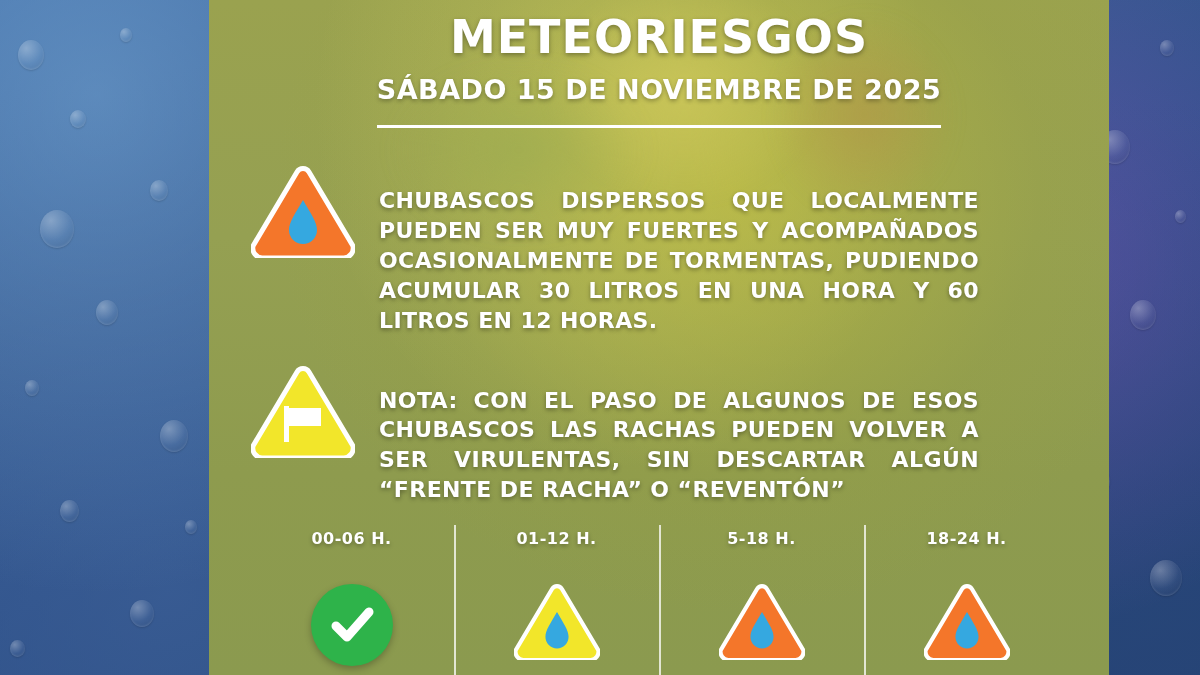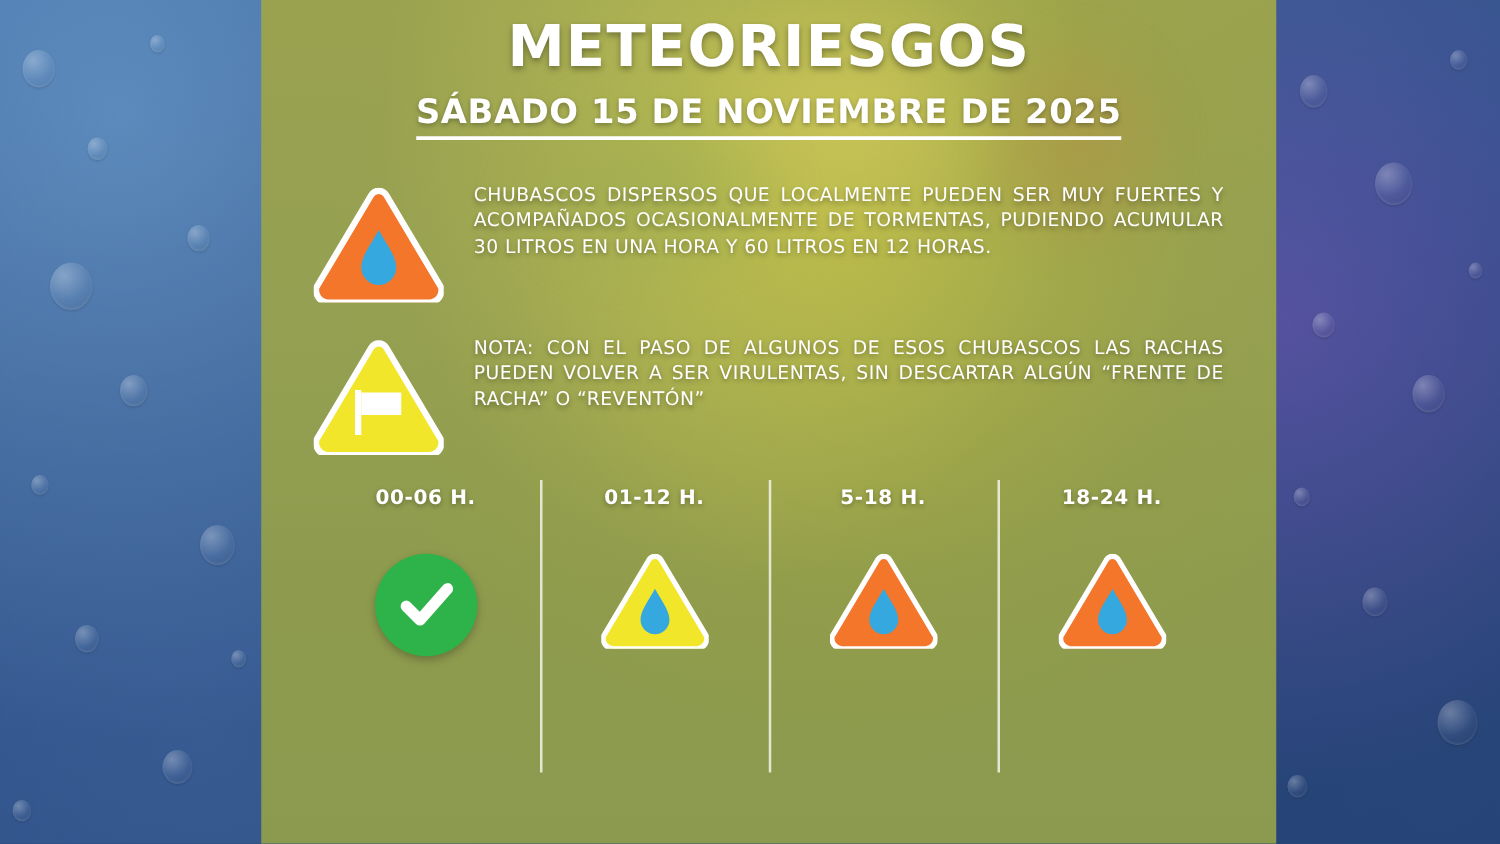--- a/index.html
+++ b/index.html
@@ -30,21 +30,21 @@
   .d {
     position: absolute;
     border-radius: 50%;
     background: radial-gradient(circle at 32% 28%, rgba(255,255,255,.55), rgba(255,255,255,.08) 55%, rgba(0,0,0,.18) 100%);
     box-shadow: 0 1px 2px rgba(0,0,0,.25), inset 0 -1px 2px rgba(255,255,255,.25);
   }
 
   
   #card {
     position: absolute;
-    left: 209px; top: 0; width: 812px; height: 675px;
+    left: 209px; top: 0; width: 900px; height: 675px;
     background:
       radial-gradient(ellipse at 58% 28%, rgba(200,195,60,0.55) 0%, rgba(160,165,60,0.18) 42%, rgba(0,0,0,0) 62%),
       radial-gradient(ellipse at 46% 16%, rgba(230,225,120,0.38) 0%, rgba(0,0,0,0) 45%),
       linear-gradient(180deg, #9aa24f 0%, #95a052 35%, #8e9b4e 70%, #8b9a4f 100%);
     overflow: hidden;
   }
   
   #card .ghost1 {
     position: absolute; left: 330px; top: -30px; width: 290px; height: 240px;
     background: radial-gradient(ellipse at 50% 50%, rgba(214,206,96,.55), rgba(214,206,96,0) 68%);
@@ -75,40 +75,41 @@
     font-family: "DejaVu Sans", sans-serif;
   }
   .subtitle-wrap { text-align: center; margin-top: 10px; }
   .subtitle {
     display: inline-block;
     color: #ffffff;
     font-size: 27px;
     font-weight: bold;
     letter-spacing: .5px;
     border-bottom: 3px solid #ffffff;
-    padding-bottom: 4px;
+    padding-bottom: 20px;
     text-shadow: 0 2px 4px rgba(0,0,0,.3);
     font-family: "DejaVu Sans", sans-serif;
   }
 
   
   .rows { margin-top: 34px; }
   .row { display: flex; align-items: flex-start; gap: 22px; }
   .row + .row { margin-top: 26px; }
   .icon-cell { width: 108px; flex: 0 0 108px; display: flex; justify-content: center; padding-top: 4px;}
   .row-text {
     color: #ffffff;
-    font-size: 15px;
-    font-weight: normal;
+    font-size: 22px;
+    font-weight: bold;
     line-height: 1.36;
     letter-spacing: .4px;
     text-align: justify;
     text-shadow: 0 2px 4px rgba(0,0,0,.35);
     font-family: "DejaVu Sans", sans-serif;
     max-width: 600px;
+    margin-top: 24px;
   }
 
   
   .tri {
     position: relative;
     width: 104px; height: 92px;
   }
   .tri svg { display:block; width: 104px; height: 92px; }
 
   

